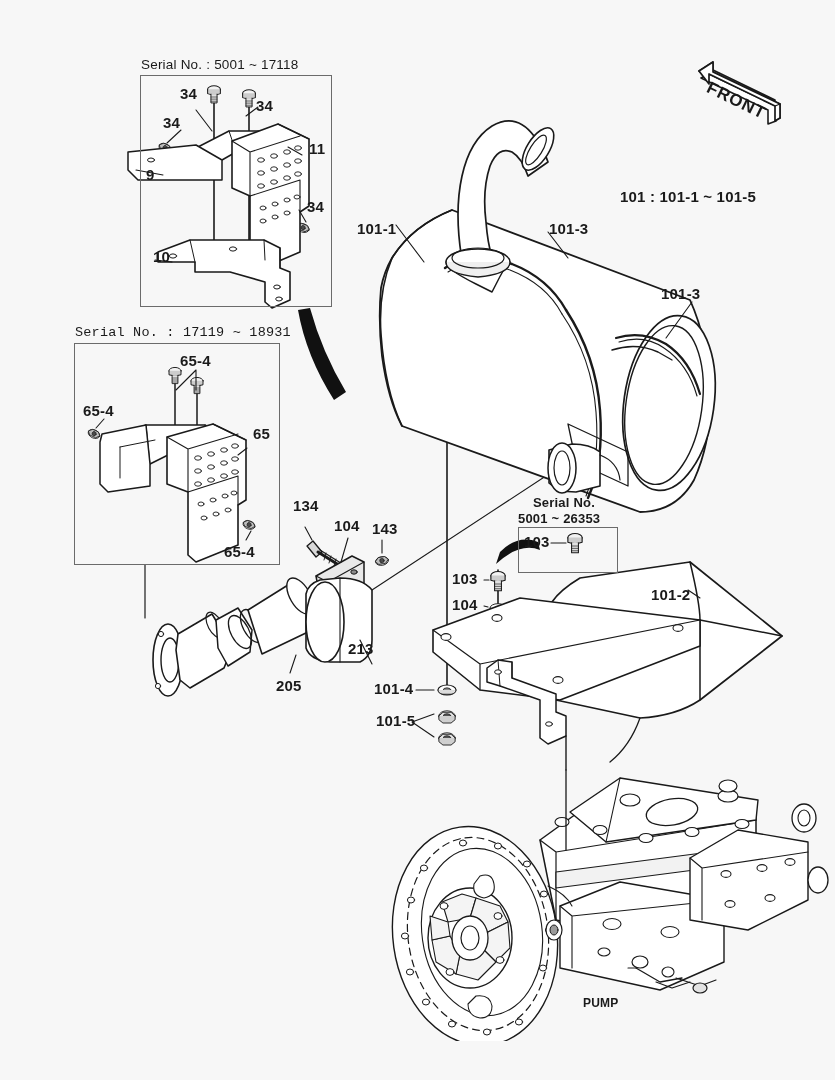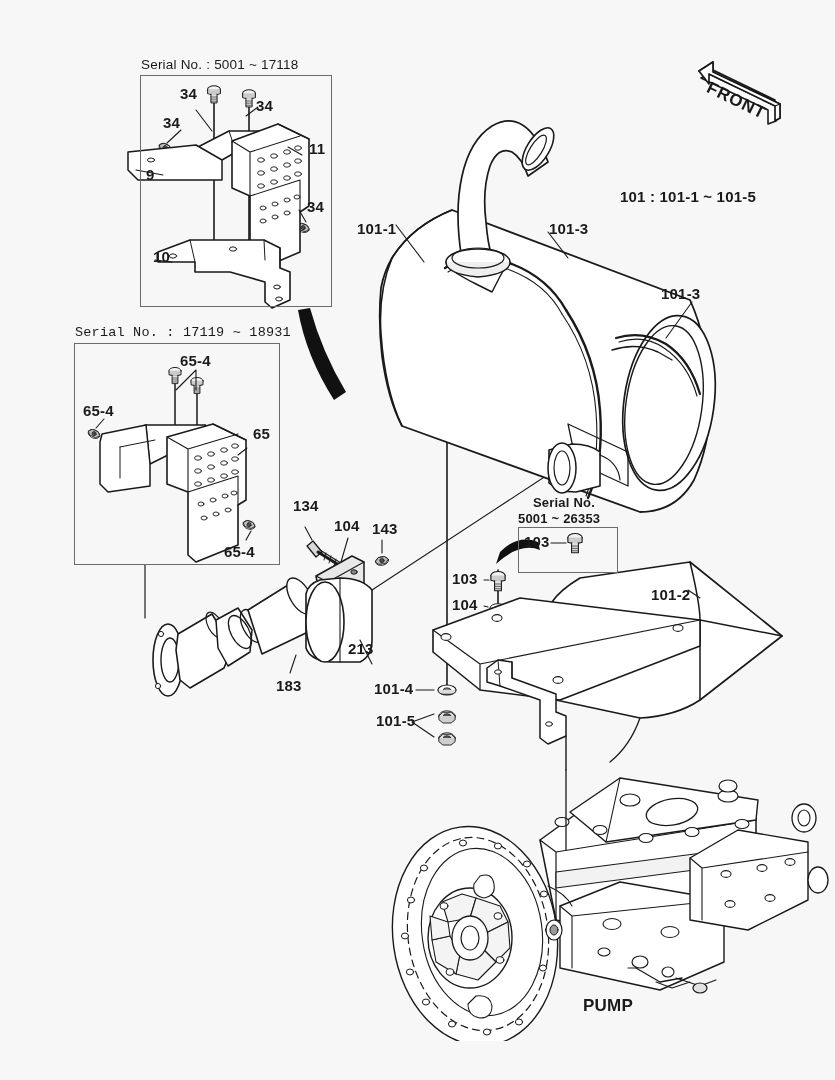--- a/index.html
+++ b/index.html
@@ -497,26 +497,26 @@
   <div class="lbl" style="left:620px; top:188px;">101 : 101-1 ~ 101-5</div>
   <div class="lbl" style="left:357px; top:220px;text-align:center;">101-1</div>
   <div class="lbl" style="left:549px; top:220px;">101-3</div>
   <div class="lbl" style="left:661px; top:285px;">101-3</div>
   <div class="lbl" style="left:651px; top:586px;">101-2</div>
 
   <div class="lbl" style="left:293px; top:497px;">134</div>
   <div class="lbl" style="left:334px; top:517px;">104</div>
   <div class="lbl" style="left:372px; top:520px;">143</div>
   <div class="lbl" style="left:348px; top:640px;">213</div>
-  <div class="lbl" style="left:276px; top:677px;">183</div>
+  <div class="lbl" style="left:276px; top:677px;">205</div>
   <div class="lbl" style="left:452px; top:570px;">103</div>
   <div class="lbl" style="left:452px; top:596px;">104</div>
   <div class="lbl" style="left:524px; top:533px;">103</div>
   <div class="lbl" style="left:374px; top:680px;">101-4</div>
   <div class="lbl" style="left:376px; top:712px;">101-5</div>
 
-  <div class="lbl" style="left:583px; top:996px; font-size:17px;">PUMP</div>
+  <div class="lbl" style="left:583px; top:996px; font-size:12px;">PUMP</div>
 
   <div style="position:absolute; left:712px; top:78px; font-family:'Liberation Sans',sans-serif;
               font-size:17px; font-weight:700; color:#1a1a1a; letter-spacing:1px;
               transform:rotate(26deg); transform-origin:left top;">FRONT</div>
 
 </div>
 
 </body></html>

